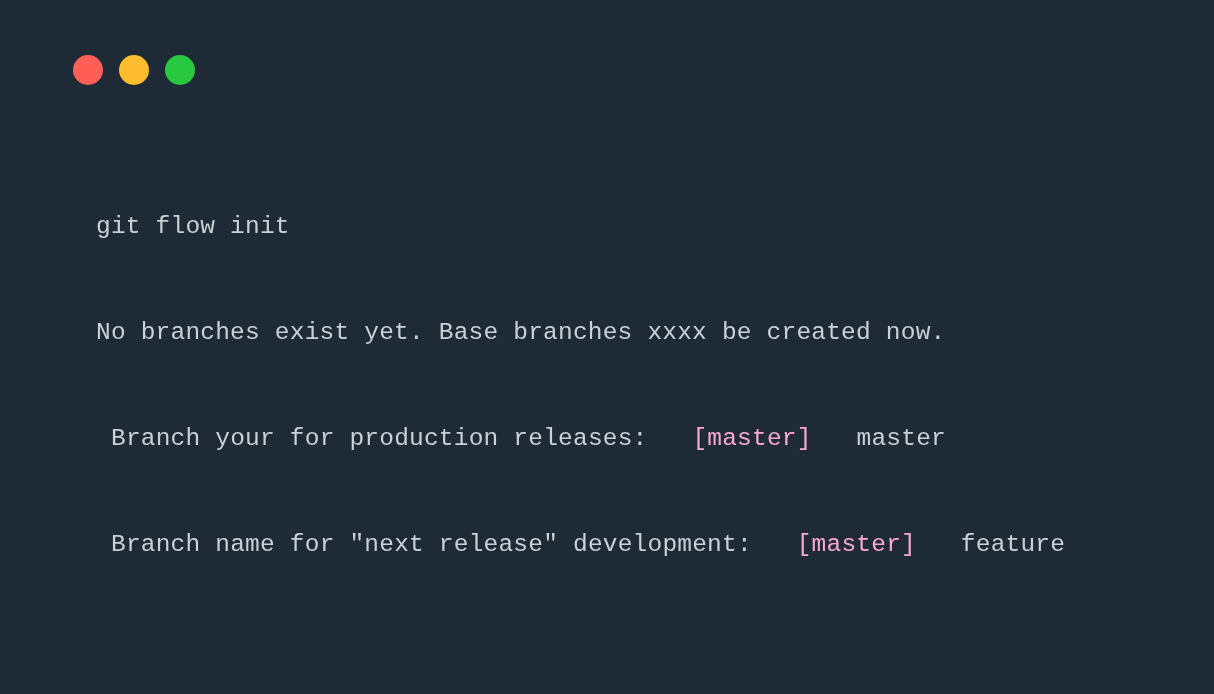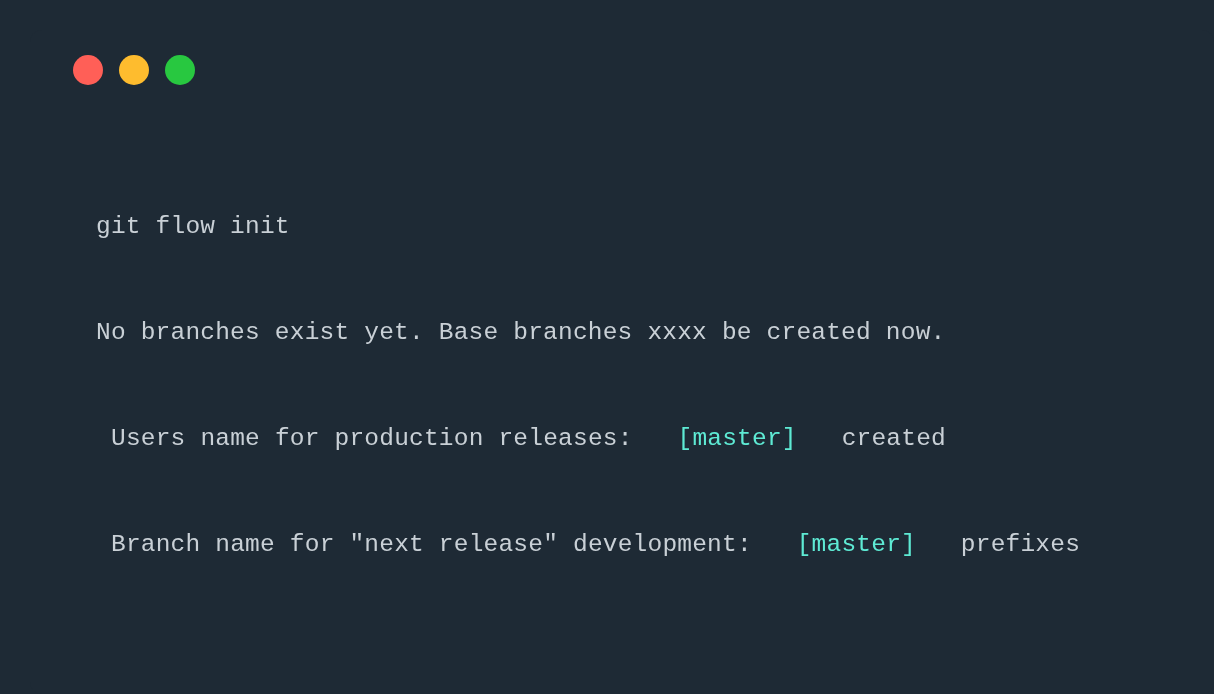--- a/index.html
+++ b/index.html
@@ -35,38 +35,38 @@
 
   .term {
     padding: 60px 36px 0 36px;
     font-size: 24.5px;
     line-height: 1.55;
     color: #c9d0d6;
     letter-spacing: 0.2px;
     white-space: pre;
   }
   .line { display: block; }
-  .purple { color: #5eead4; }
+  .purple { color: #f9a8d4; }
   .blank { height: 1.55em; }
 </style>
 </head>
 <body>
 
 <div class="window">
   <div class="titlebar">
     <div class="dot red"></div>
     <div class="dot yellow"></div>
     <div class="dot green"></div>
   </div>
 
   <div class="term">
 <span class="line">git flow init</span>
 <span class="line">No branches exist yet. Base branches xxxx be created now.</span>
-<span class="line"><span>Users name for production releases: </span><span class="purple">[master]</span><span> created</span></span>
-<span class="line"><span>Branch name for "next release" development: </span><span class="purple">[master]</span><span> prefixes</span></span>
+<span class="line"><span>Branch your for production releases: </span><span class="purple">[master]</span><span> master</span></span>
+<span class="line"><span>Branch name for "next release" development: </span><span class="purple">[master]</span><span> feature</span></span>
 <div class="blank"></div>
 <span class="line"><span>Feature branches? </span><span class="purple">[feature/]</span></span>
 
 
 
 
 
   </div>
 </div>
 

